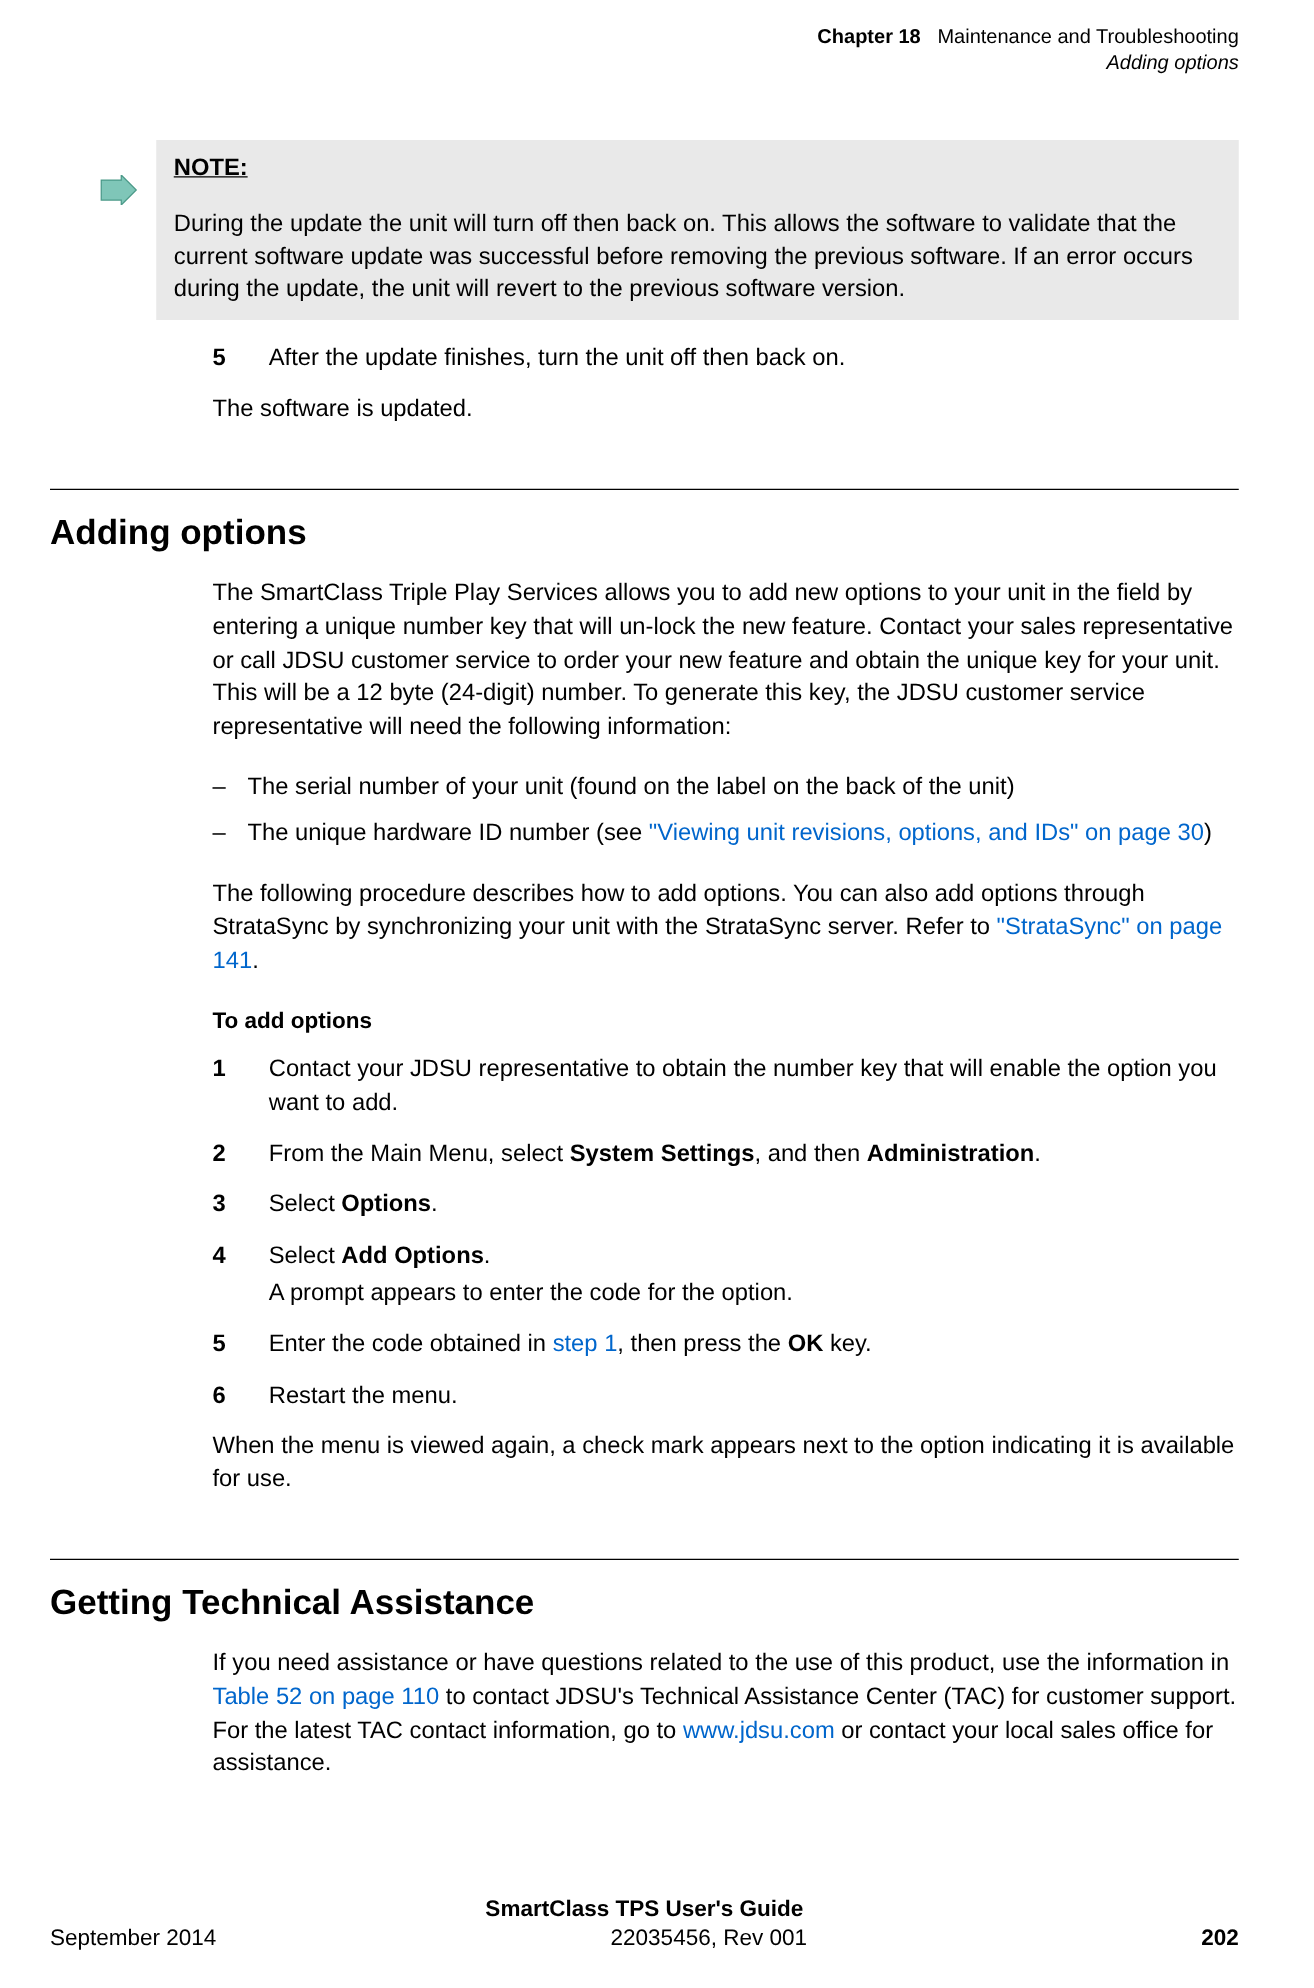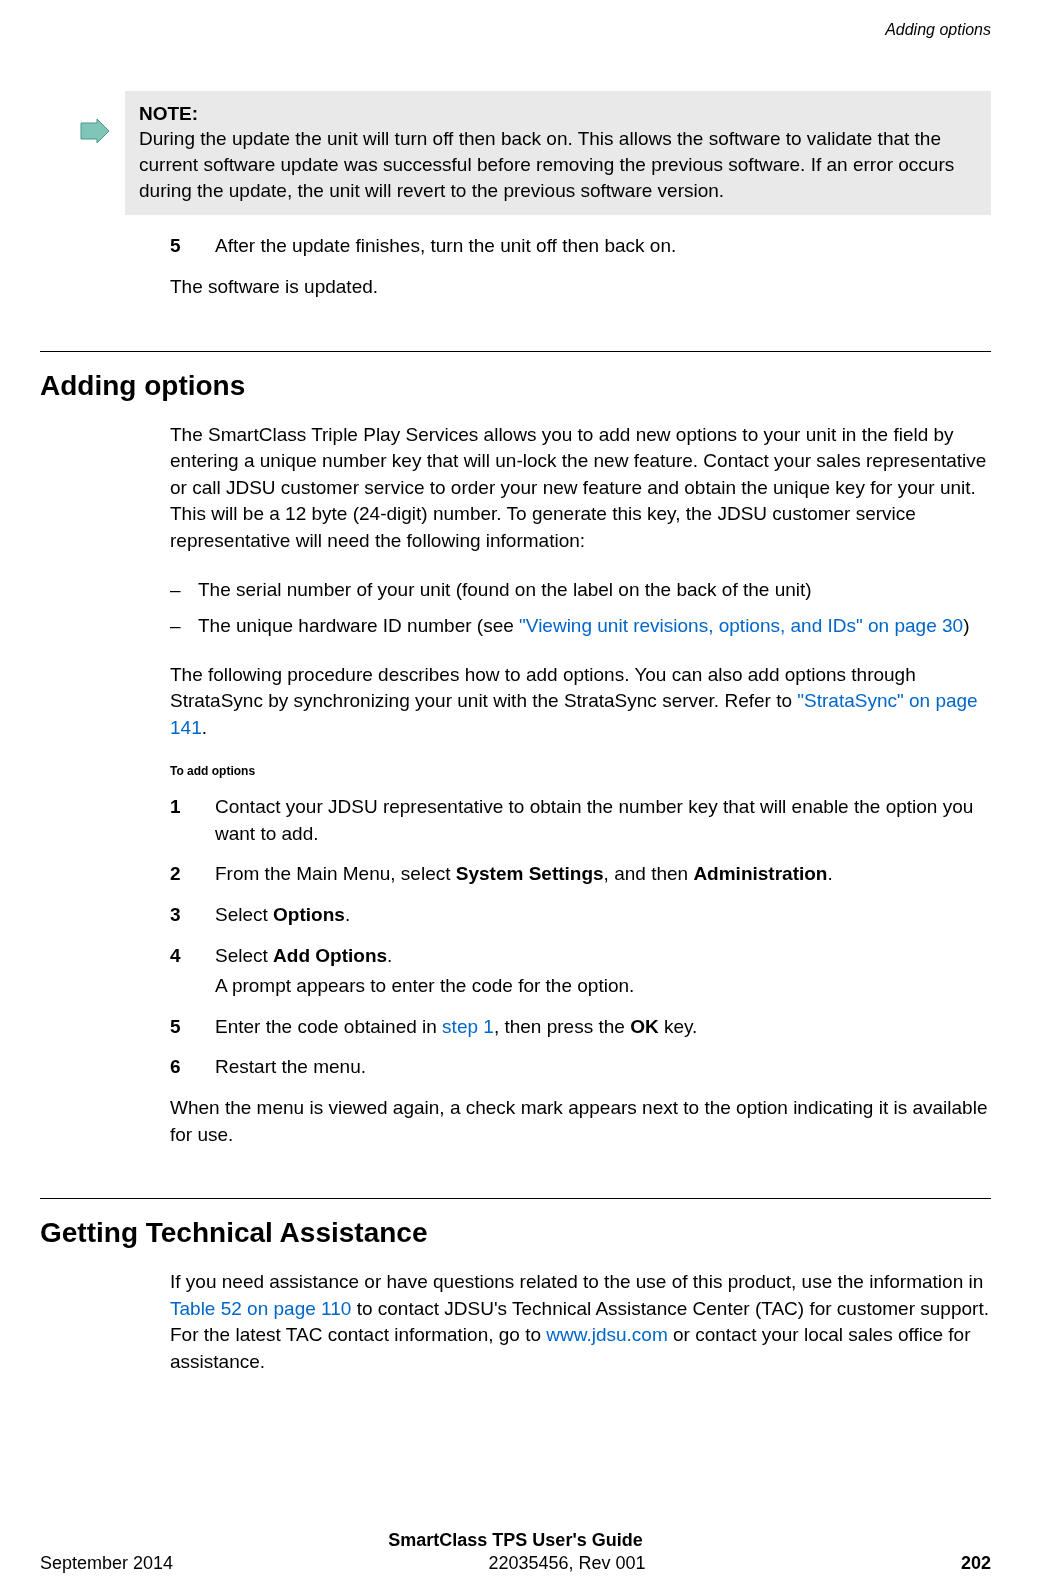--- a/index.html
+++ b/index.html
@@ -28,21 +28,21 @@
       margin-left: 85px;
       margin-bottom: 18px;
       position: relative;
       line-height: 1.35;
     }
     .note-icon {
       position: absolute;
       left: -46px;
       top: 28px;
     }
-    .note-heading { font-weight: bold; margin-bottom: 0; }
+    .note-heading { font-weight: bold; margin-bottom: 20px; text-decoration: underline; }
     .body-indent {
       margin-left: 130px;
       line-height: 1.4;
     }
     .step-line { display: flex; margin-bottom: 14px; }
     .step-num { font-weight: bold; min-width: 34px; }
     .step-text { flex: 1; margin-left: 11px; }
     .plain-para { margin-bottom: 22px; }
     .section-rule {
       border: none;
@@ -56,40 +56,44 @@
       font-size: 28px;
       font-weight: bold;
       margin-bottom: 20px;
       font-family: Verdana, Arial, sans-serif;
     }
     .bullet-list { margin-left: 0; }
     .bullet-item { display: flex; margin-bottom: 10px; }
     .bullet-dash { min-width: 28px; }
     .link { color: #0066cc; }
     .bold { font-weight: bold; }
-    .subhead { font-weight: bold; margin-bottom: 14px; font-family: Verdana, Arial, sans-serif; font-size: 12px;}
+    .subhead { font-weight: bold; margin-bottom: 14px; font-family: Verdana, Arial, sans-serif; font-size: 18px;}
     .step-sub { margin-top: 4px; }
     .footer {
       position: absolute;
-      bottom: 16px;
+      bottom: 29px;
       left: 40px;
       right: 60px;
       text-align: center;
       font-size: 18px;
     }
     .footer-title { font-weight: bold; }
     .footer-row { display: flex; justify-content: space-between; align-items: baseline; margin-top: 2px;}
     .footer-left { text-align: left; }
     .footer-center { text-align: center; flex: 1; }
     .footer-right { text-align: right; font-weight: bold; }
   </style>
 </head>
 <body>
 
 <div class="header-right">
+  <div class="chapter">
+    <span class="bold">Chapter 18</span>
+    <span>&nbsp;&nbsp;</span><span>Maintenance and Troubleshooting</span>
+  </div>
   <div class="section">Adding options</div>
 </div>
 
 <div class="note-box">
   <svg class="note-icon" width="32" height="24" viewBox="0 0 32 24">
     <polygon points="2,4 18,4 18,0 30,12 18,24 18,20 2,20" fill="#7fc6b8" stroke="#4a9988" stroke-width="1"></polygon>
   </svg>
   <div class="note-heading">NOTE:</div>
   <div>During the update the unit will turn off then back on. This allows the software to validate that the current software update was successful before removing the previous software. If an error occurs during the update, the unit will revert to the previous software version.</div>
 </div>

